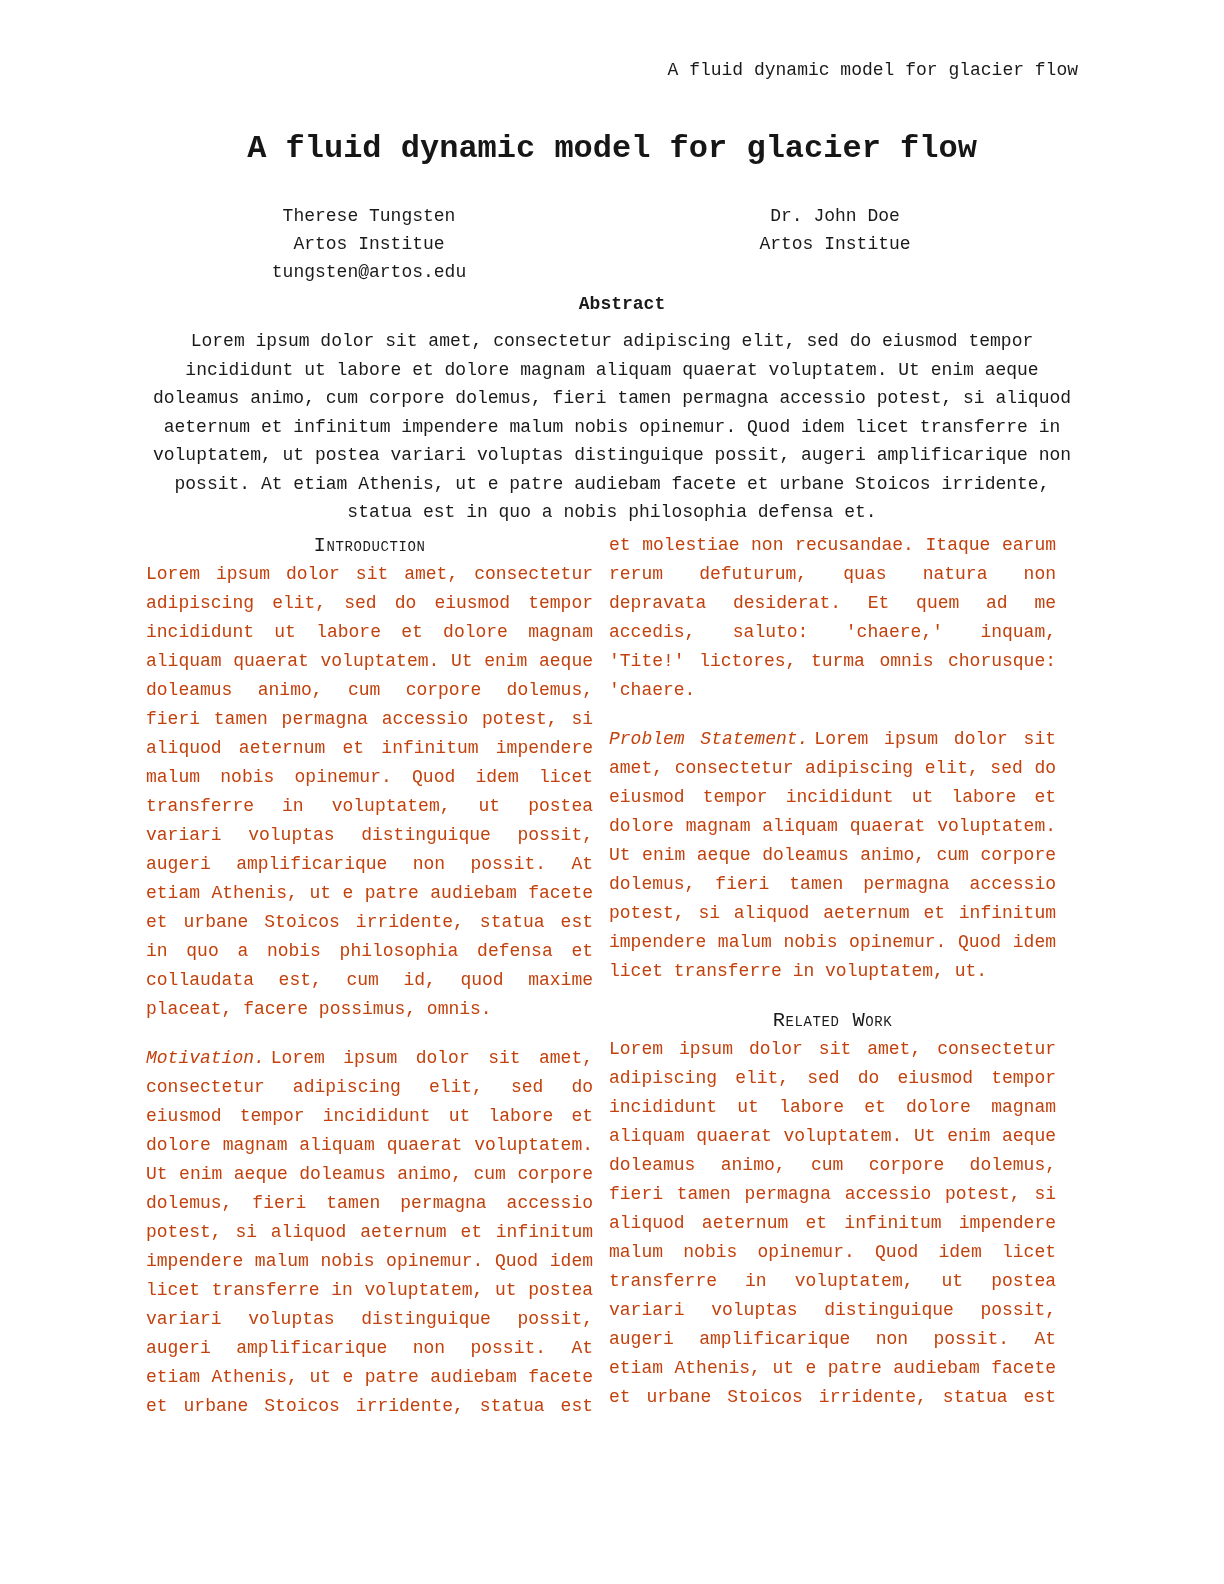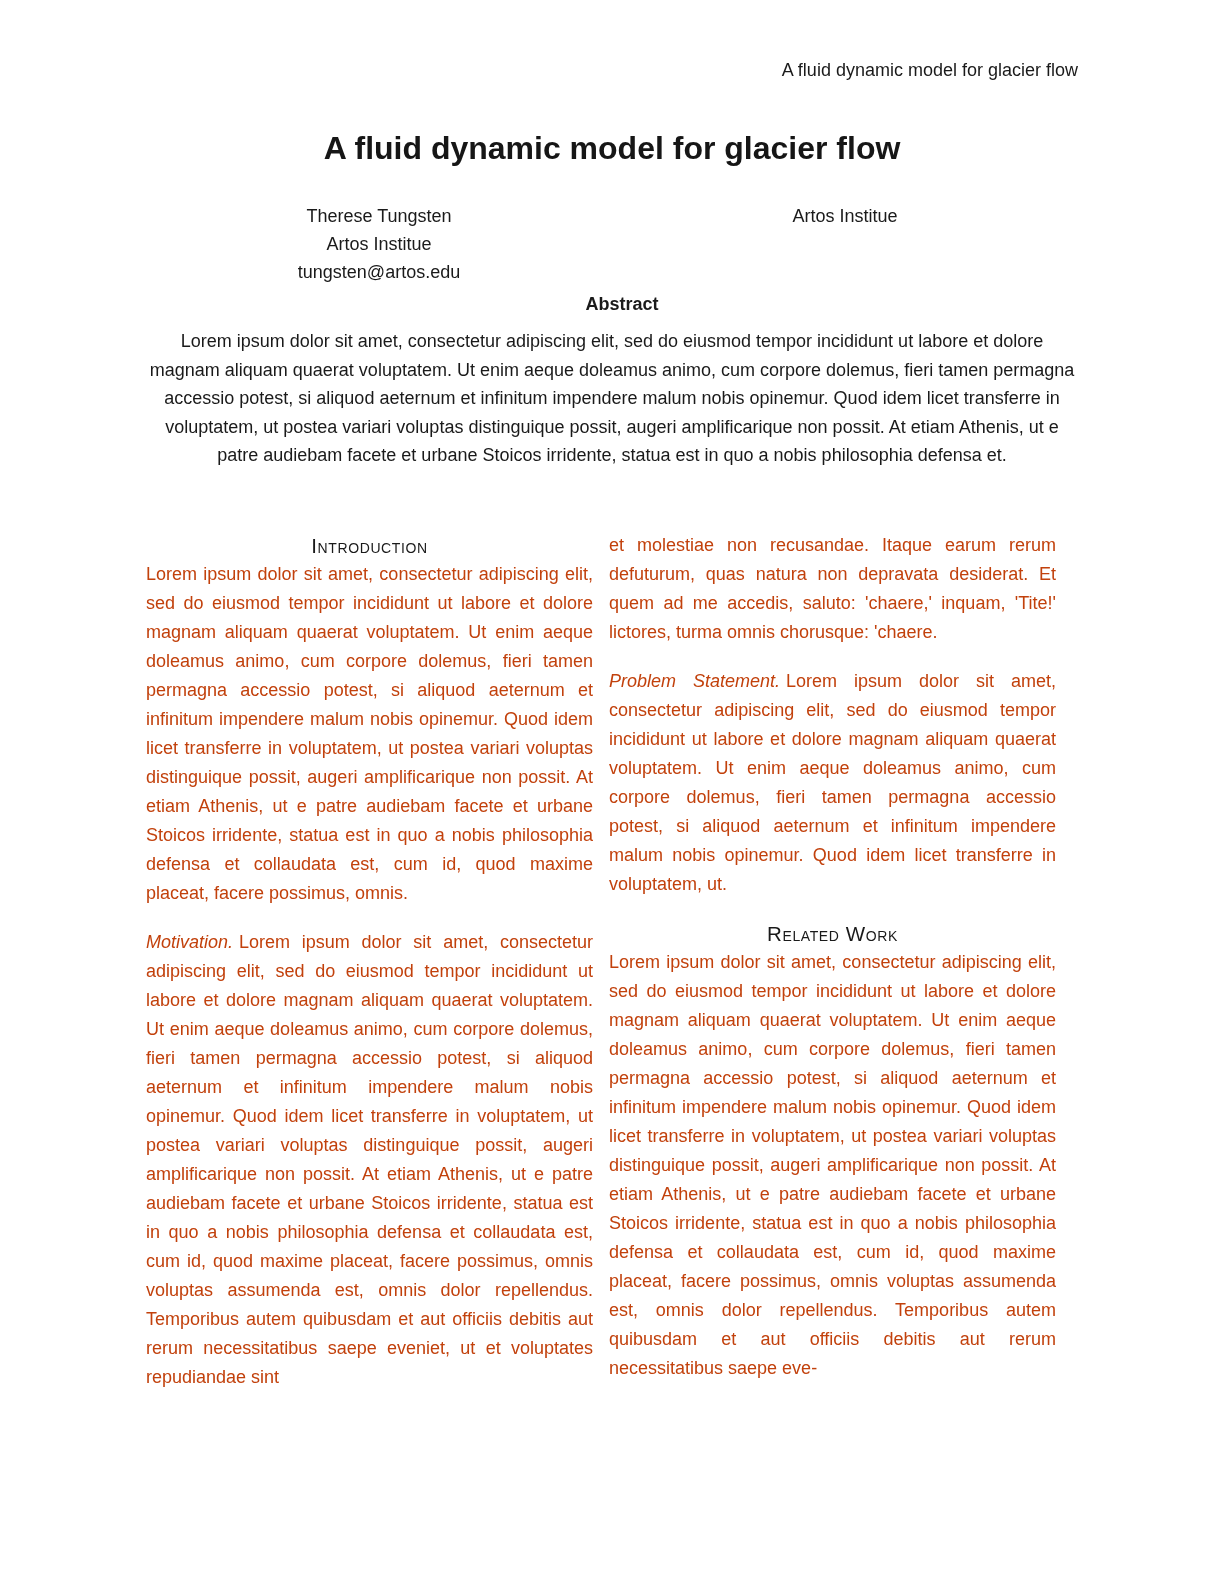--- a/index.html
+++ b/index.html
@@ -6,21 +6,21 @@
     margin: 0;
     padding: 0;
     background: #ffffff;
   }
   .page {
     position: relative;
     width: 1224px;
     height: 1416px;
     background: #ffffff;
     color: #1a1a1a;
-    font-family: Liberation Sans, sans-serif;
+    font-family: Liberation Mono, monospace;
     overflow: hidden;
   }
   .running-head {
     position: absolute;
     top: 60px;
     right: 146px;
     font-size: 18px;
     color: #1a1a1a;
   }
   .title {
@@ -30,21 +30,21 @@
     width: 100%;
     margin: 0;
     text-align: center;
     font-size: 32px;
     font-weight: bold;
     color: #161616;
   }
   .authors {
     position: absolute;
     top: 202px;
-    left: 146px;
+    left: 136px;
     width: 932px;
     display: flex;
   }
   .author {
     flex: 1 1 50%;
     text-align: center;
     font-size: 18px;
     line-height: 28px;
   }
   .abstract-heading {
@@ -119,20 +119,21 @@
 
   <h1 class="title">A fluid dynamic model for glacier flow</h1>
 
   <div class="authors">
     <div class="author">
       <div>Therese Tungsten</div>
       <div>Artos Institue</div>
       <div>tungsten@artos.edu</div>
     </div>
     <div class="author">
+      <div>Dr. John Doe</div>
       <div>Artos Institue</div>
     </div>
   </div>
 
   <div class="abstract-heading">Abstract</div>
 
   <div class="abstract-text">Lorem ipsum dolor sit amet, consectetur adipiscing elit, sed do eiusmod tempor incididunt ut labore et dolore magnam aliquam quaerat voluptatem. Ut enim aeque doleamus animo, cum corpore dolemus, fieri tamen permagna accessio potest, si aliquod aeternum et infinitum impendere malum nobis opinemur. Quod idem licet transferre in voluptatem, ut postea variari voluptas distinguique possit, augeri amplificarique non possit. At etiam Athenis, ut e patre audiebam facete et urbane Stoicos irridente, statua est in quo a nobis philosophia defensa et.</div>
 
   <div class="columns">
 

